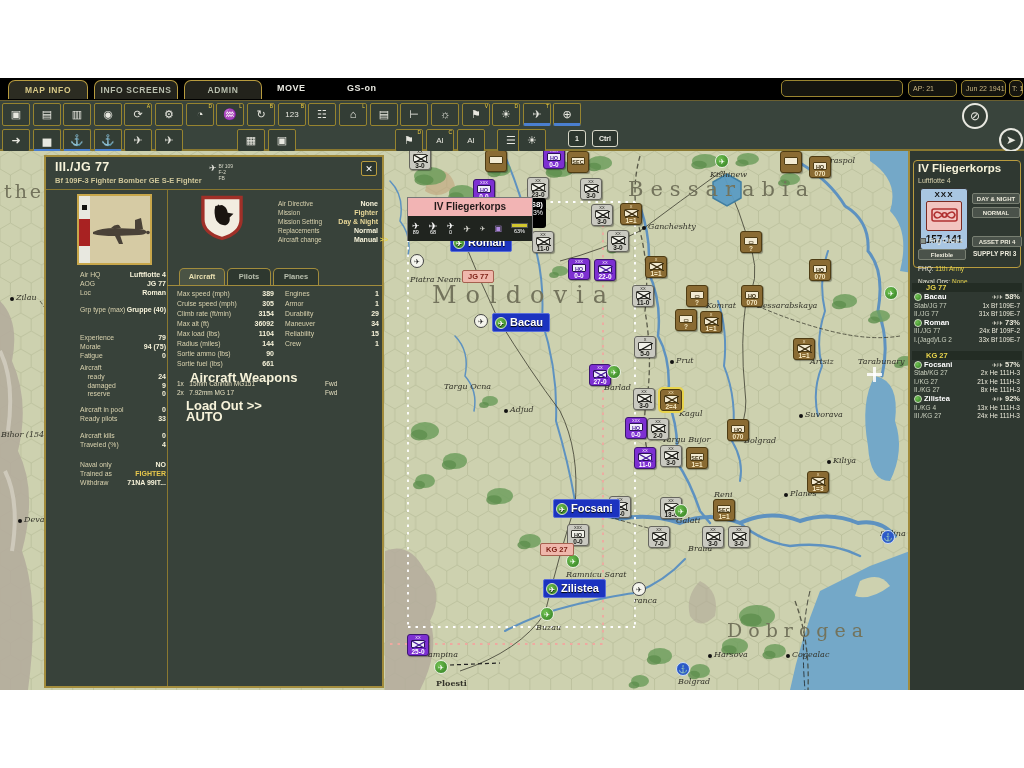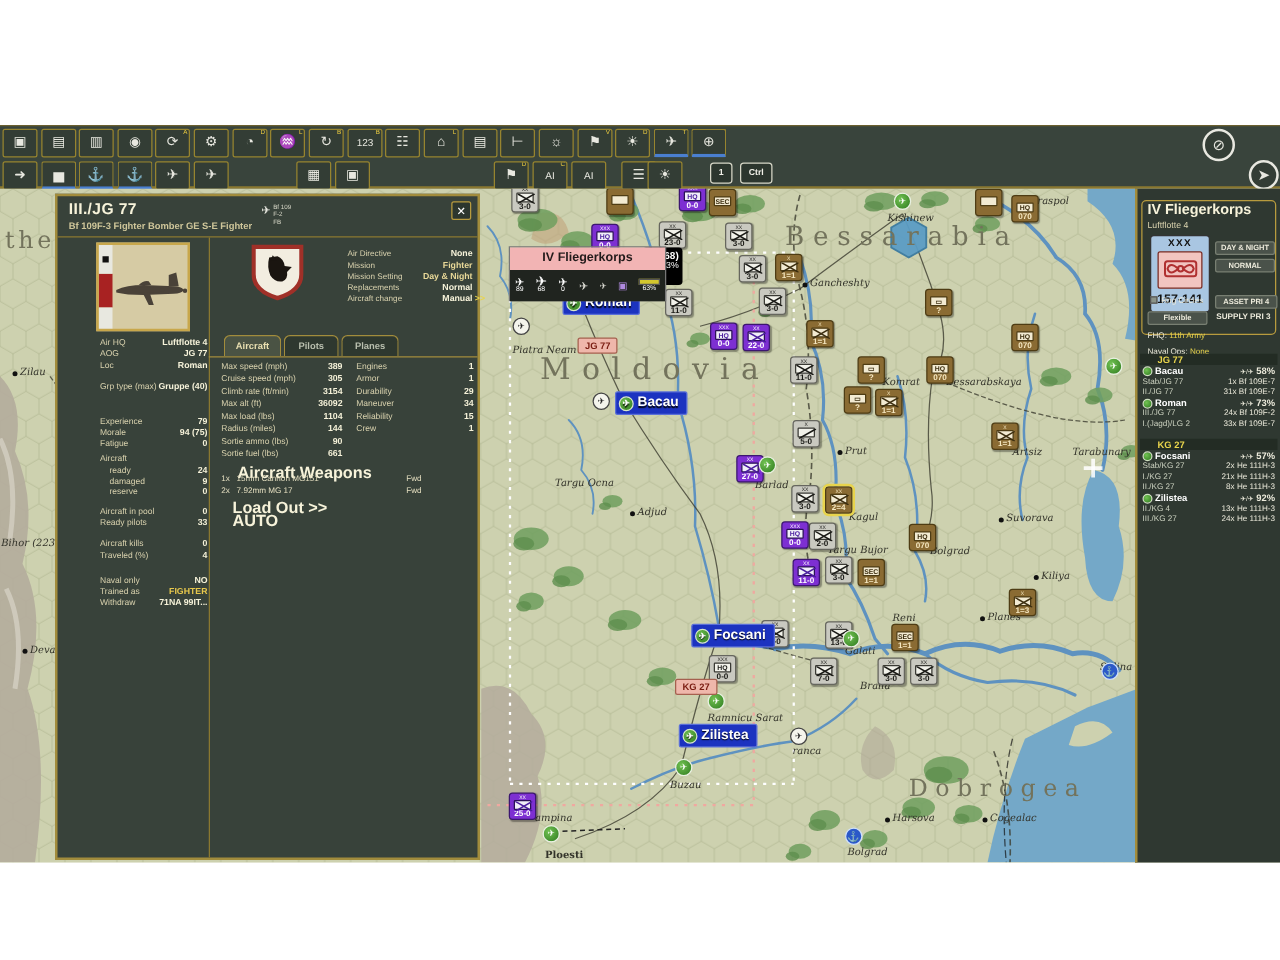--- a/index.html
+++ b/index.html
@@ -127,20 +127,35 @@
   .rp-row.base .rt { font-size:7.5px; }
   .rp-row.base .rt .mini { font-size:5.5px; font-weight:normal; }
 
   .mtown { position:absolute; font-family:"DejaVu Serif",serif; font-style:italic; font-size:8px; color:#33332a; white-space:nowrap; z-index:8; }
   .mtown.bold { font-style:normal; font-weight:bold; }
 </style>
 </head>
 <body>
 <div id="root">
 
+<div id="menubar">
+  <div id="menutabs">
+        <div class="tab active" style="left: 8px; width: 80px;">MAP INFO</div>
+        <div class="tab" style="left: 94px; width: 84px;">INFO SCREENS</div>
+        <div class="tab" style="left: 184px; width: 78px;">ADMIN</div>
+      </div>
+  <div id="modelabels">
+        <div class="modelbl" style="left: 277px;">MOVE</div>
+        <div class="modelbl" style="left: 347px;">GS-on</div>
+      </div>
+  <div class="statusbox" style="left:781px;width:122px;"></div>
+  <div class="statusbox" style="left:908px;width:49px;">AP: 21</div>
+  <div class="statusbox" style="left:961px;width:45px;">Jun 22 1941</div>
+  <div class="statusbox" style="left:1009px;width:14px;padding:0 2px;">T: 1</div>
+</div>
 
 <div id="toolbar">
   <div id="tb-row1">
         <div class="tbtn" style="left: 2px; top: 2px;"><span>▣</span></div>
         <div class="tbtn" style="left: 33px; top: 2px;"><span>▤</span></div>
         <div class="tbtn" style="left: 63px; top: 2px;"><span>▥</span></div>
         <div class="tbtn" style="left: 94px; top: 2px;"><span>◉</span></div>
         <div class="tbtn" style="left: 124px; top: 2px;"><span>⟳</span><span class="corner">A</span></div>
         <div class="tbtn" style="left: 155px; top: 2px;"><span>⚙</span></div>
         <div class="tbtn" style="left: 186px; top: 2px;"><span>◔</span><span class="corner">D</span></div>
@@ -315,21 +330,21 @@
         <div class="mtown" style="left: 428px; top: 499px;">ampina</div>
         <div class="mtown" style="left: 462px; top: 556px;">Dacia Romana</div>
         <div class="mtown" style="left: 410px; top: 124px;">Piatra Neam</div>
         <div class="mtown" style="left: 444px; top: 231px;">Targu Ocna</div>
         <div class="mtown" style="left: 510px; top: 254px;">Adjud</div>
         <div style="position: absolute; width: 4px; height: 4px; border-radius: 50%; background: rgb(17, 17, 17); left: 504px; top: 258px; z-index: 8;"></div>
         <div class="mtown" style="left: 604px; top: 232px;">Barlad</div>
         <div class="mtown" style="left: 880px; top: 378px;">Sulina</div>
         <div class="mtown" style="left: 16px; top: 142px;">Zilau</div>
         <div style="position: absolute; width: 4px; height: 4px; border-radius: 50%; background: rgb(17, 17, 17); left: 10px; top: 146px; z-index: 8;"></div>
-        <div class="mtown" style="left: 1px; top: 279px;">Bihor (223</div>
+        <div class="mtown" style="left: 1px; top: 279px;">Bihor (154</div>
         <div class="mtown" style="left: 24px; top: 364px;">Deva</div>
         <div style="position: absolute; width: 4px; height: 4px; border-radius: 50%; background: rgb(17, 17, 17); left: 18px; top: 368px; z-index: 8;"></div>
         <div class="mtown bold" style="left: 436px; top: 527px;">Ploesti</div>
         <div class="city" style="left: 450px; top: 82px;"><span class="cicon">✈</span>Roman</div>
         <div class="city" style="left: 492px; top: 162px;"><span class="cicon">✈</span>Bacau</div>
         <div class="city" style="left: 553px; top: 348px;"><span class="cicon">✈</span>Focsani</div>
         <div class="city" style="left: 543px; top: 428px;"><span class="cicon">✈</span>Zilistea</div>
         <div class="airlbl" style="left: 462px; top: 119px;">JG 77</div>
         <div class="airlbl" style="left: 540px; top: 392px;">KG 27</div>
         <div class="ctr gray" style="left: 409px; top: -3px;">

